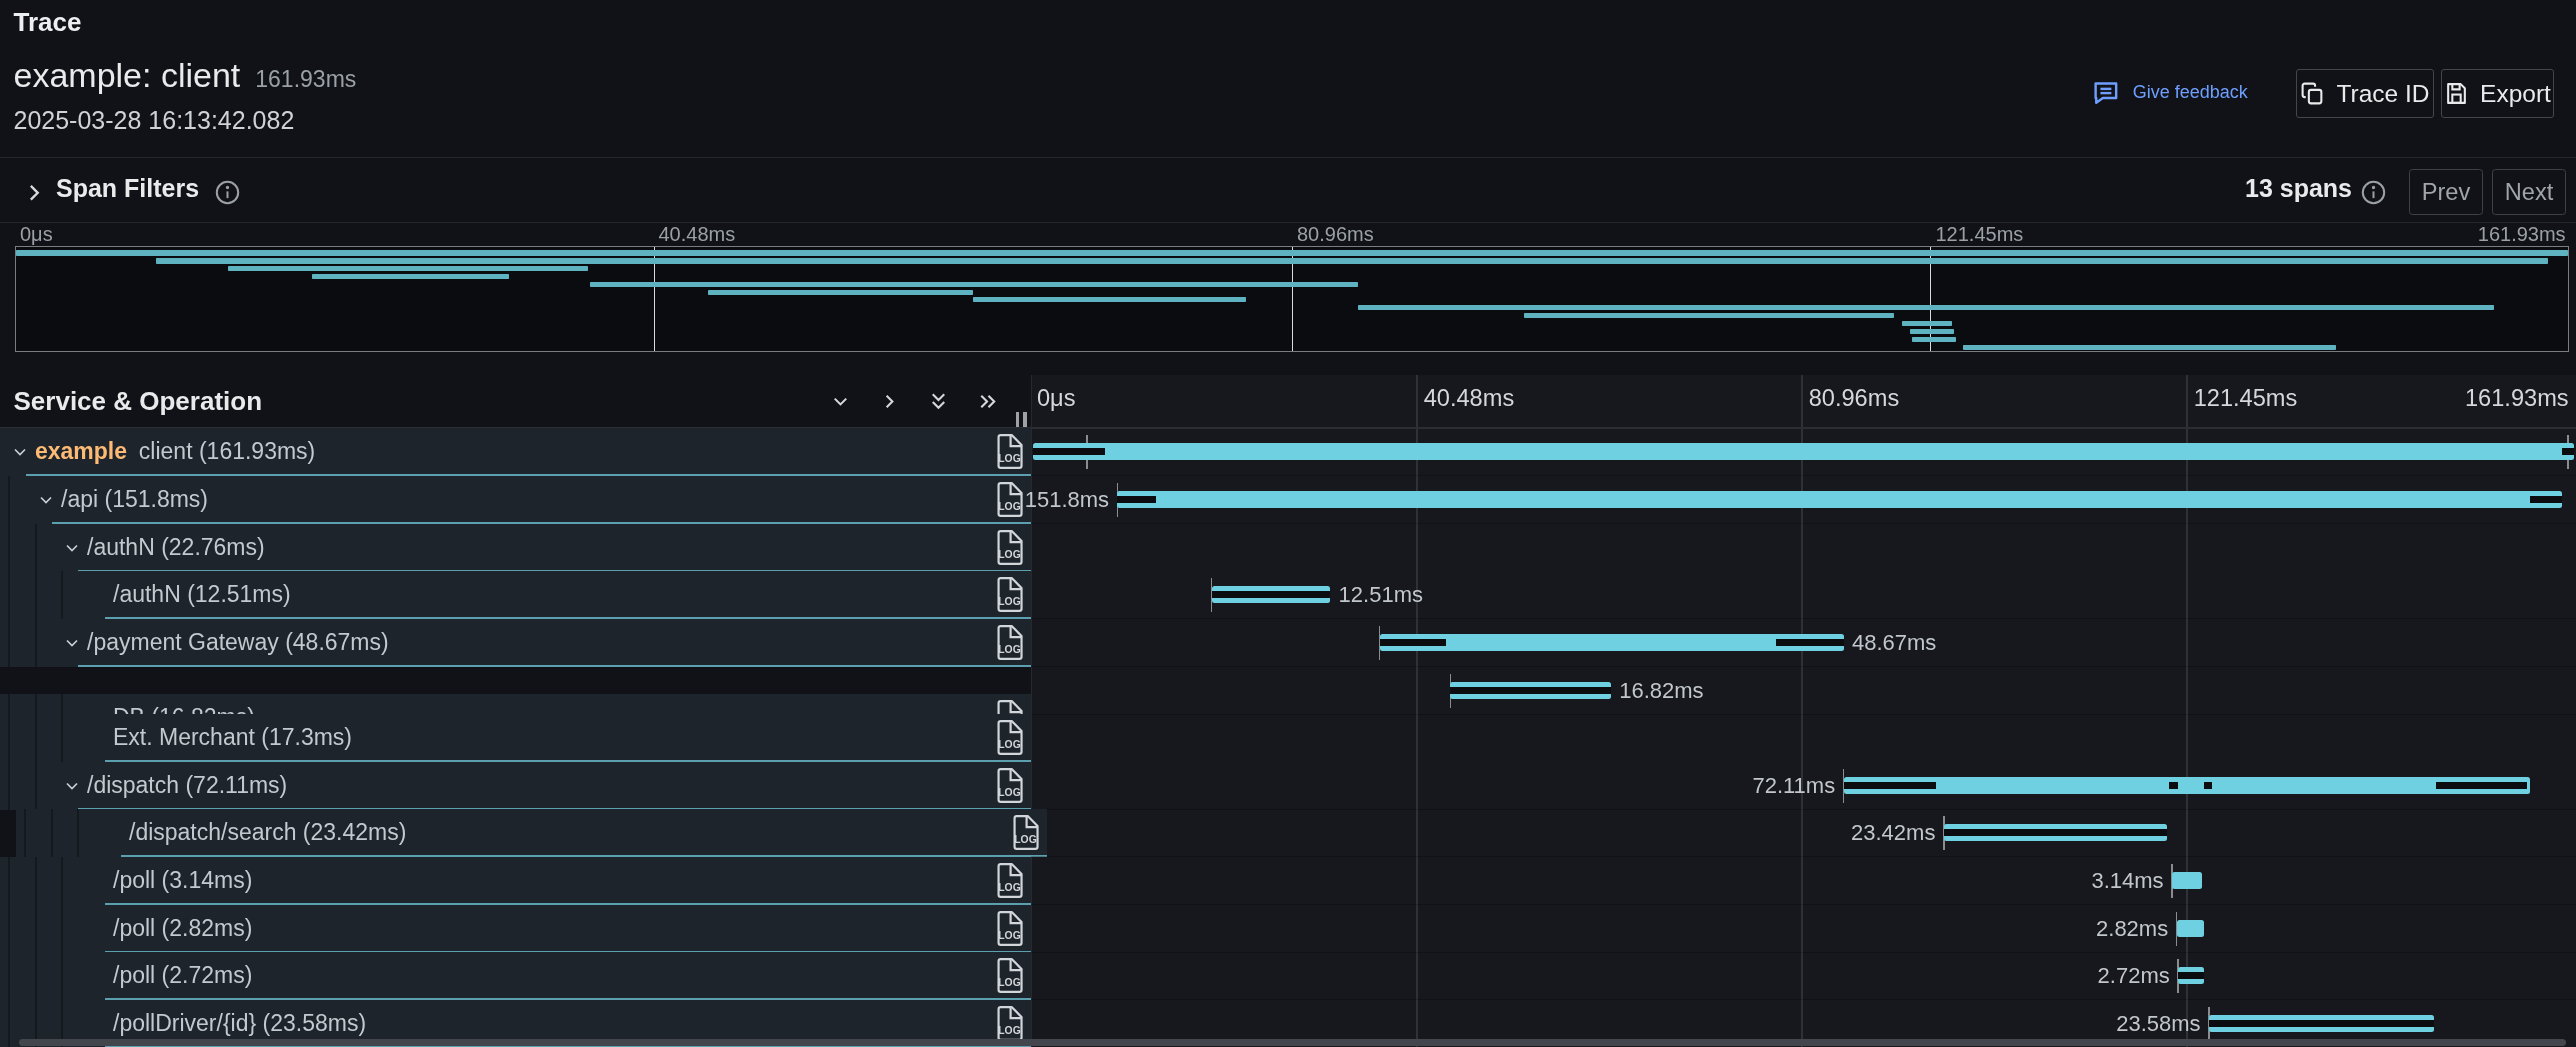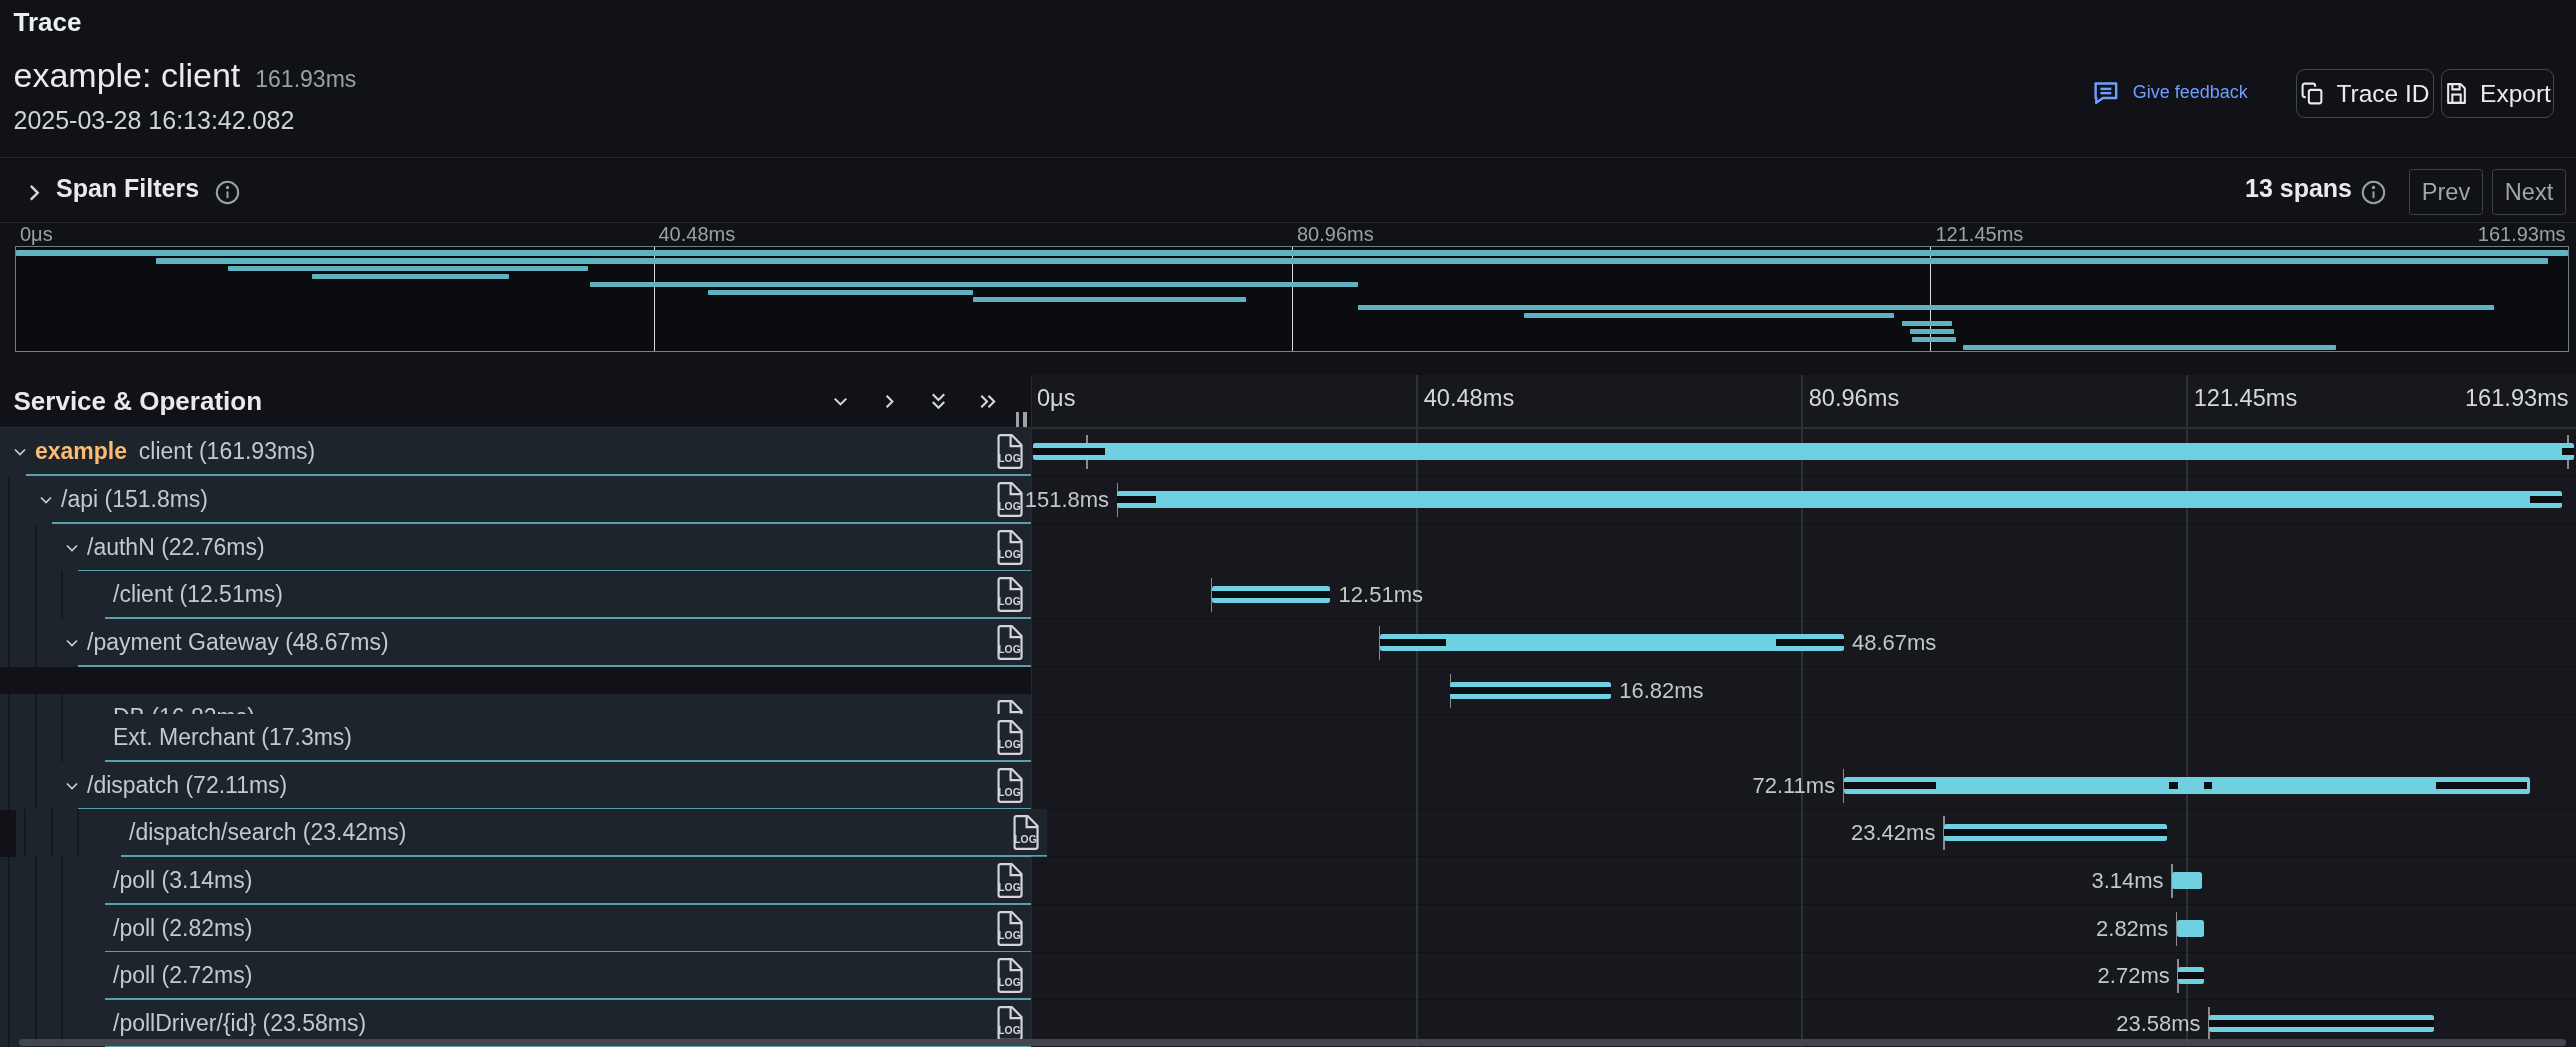--- a/index.html
+++ b/index.html
@@ -11,21 +11,21 @@
   }
   .abs{position:absolute;}
   .hdr-panel-title{left:13.5px;top:6.7px;font-size:26px;font-weight:700;color:#eceff2;}
   .hdr-title-row{left:13.5px;top:56px;display:flex;align-items:baseline;}
   .hdr-trace-title{font-size:34px;font-weight:500;color:#e9eaeb;}
   .hdr-trace-duration{font-size:23px;color:#9aa0a6;margin-left:15px;}
   .hdr-timestamp{left:13.5px;top:106px;font-size:25px;color:#cfd3d7;}
   .link-feedback{left:2092px;top:78px;display:flex;align-items:center;gap:11.8px;color:var(--link);
     font-size:18px;font-weight:500;cursor:pointer;}
   .btn{box-sizing:border-box;display:flex;align-items:center;justify-content:center;gap:11px;
-    border:0.8px solid #43464d;border-radius:9px;background:transparent;color:#e9eaeb;
+    border:0.8px solid #43464d;border-radius:3px;background:transparent;color:#e9eaeb;
     font-size:24.5px;font-weight:500;cursor:pointer;}
   .btn-traceid{left:2296px;top:69px;width:138px;height:49px;}
   .btn-export{left:2441px;top:69px;width:113px;height:49px;}
   .divider{left:0;right:0;height:0.8px;background:#24262b;}
   .sf-chevron{left:22px;top:181px;width:23.6px;height:23.6px;color:#d8d9da;}
   .sf-label{left:56px;top:174px;font-size:25px;font-weight:700;color:#e9eaeb;}
   .info-icon{width:27px;height:27px;color:#9aa0a6;}
   .sf-info{left:214px;top:179px;}
   .sf-count{left:2245px;top:174px;font-size:25px;font-weight:700;color:#e9eaeb;}
   .sf-info2{left:2360px;top:179px;}
@@ -290,21 +290,21 @@
             <path d="M14 1v10h10"></path>
             <text x="13" y="26" font-size="9.5" font-weight="bold" text-anchor="middle" fill="currentColor" stroke="none" font-family="Liberation Sans, sans-serif">LOG</text>
           </svg>
         </div>
         <div class="row-underline" style="left: 78px;"></div>
       </div>
       <div class="row-left" style="top: 571px;">
         <div class="indent-guide" style="left: 8.4px;"></div>
         <div class="indent-guide" style="left: 35px;"></div>
         <div class="indent-guide" style="left: 61px;"></div>
-        <div class="row-label" style="left: 113px;"><span class="row-op">/client (12.51ms)</span></div>
+        <div class="row-label" style="left: 113px;"><span class="row-op">/authN (12.51ms)</span></div>
         <div class="log-btn">
           <svg width="29" height="35" viewBox="0 0 26 32" fill="none" stroke="currentColor" stroke-width="2">
             <path d="M5 1h10l9 9v19a2 2 0 0 1-2 2H5a2 2 0 0 1-2-2V3a2 2 0 0 1 2-2z" stroke-linejoin="round"></path>
             <path d="M14 1v10h10"></path>
             <text x="13" y="26" font-size="9.5" font-weight="bold" text-anchor="middle" fill="currentColor" stroke="none" font-family="Liberation Sans, sans-serif">LOG</text>
           </svg>
         </div>
         <div class="row-underline" style="left: 105px;"></div>
       </div>
       <div class="row-right" style="top: 571px;">

